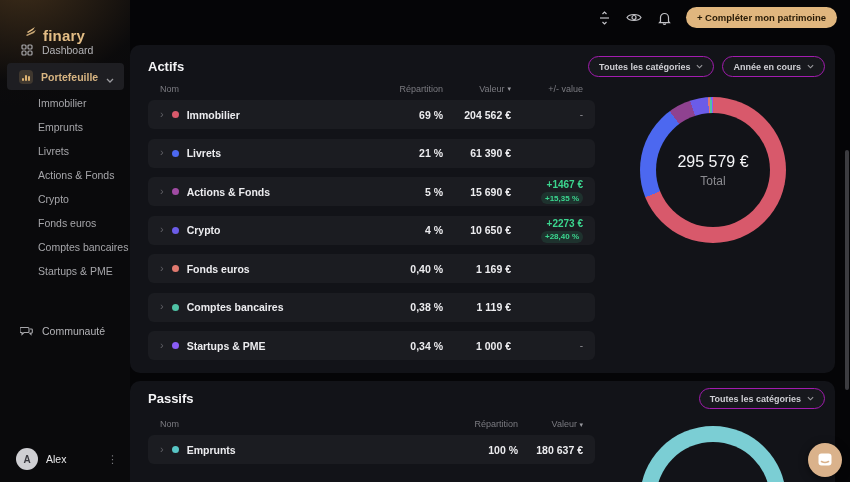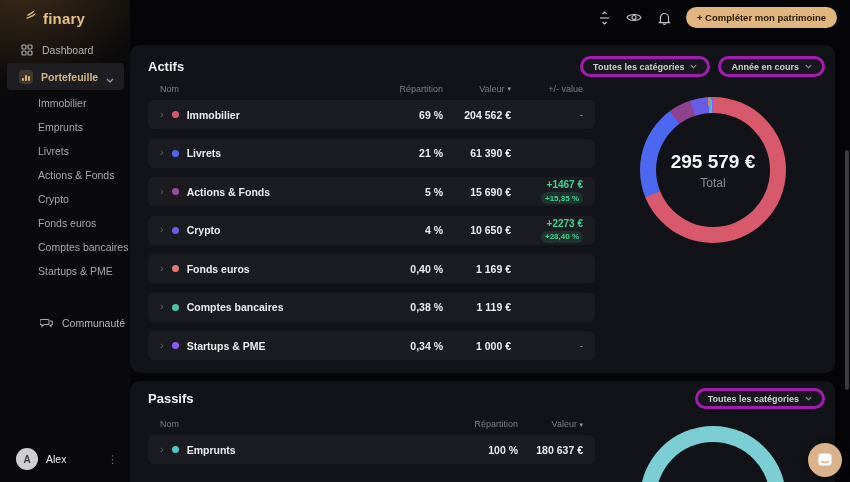--- a/index.html
+++ b/index.html
@@ -3,21 +3,21 @@
 <meta charset="utf-8">
 <style>
   * { margin:0; padding:0; box-sizing:border-box; }
   html,body { width:850px; height:482px; overflow:hidden; background:#050507;
               font-family:"Liberation Sans", sans-serif; }
   .app { position:relative; width:850px; height:482px; background:#050507; }
 
   
   .sidebar { position:absolute; left:0; top:0; width:130px; height:482px;
     background:radial-gradient(220px 170px at 18% -4%, rgba(146,102,48,.38), rgba(20,14,8,.12) 60%, transparent 75%), #0a0a0c; }
-  .logo { position:absolute; left:24px; top:9px; display:flex; align-items:center; gap:5px;justify-content:center; }
+  .logo { position:absolute; left:24px; top:26px; display:flex; align-items:center; gap:5px;justify-content:center; }
   .logo-text { color:#e3bd85; font-size:15px; font-weight:700; letter-spacing:.2px; }
   .nav-item { position:absolute; left:0; width:130px; height:22px; display:flex; align-items:center; gap:9px;
     padding-left:20px; color:#b4b4b8; font-size:10.5px; cursor:pointer; }
   .nav-item .ico { width:13px; height:13px; display:flex; align-items:center; justify-content:center; }
   .nav-active { position:absolute; left:7px; top:63px; width:117px; height:27px; background:#1e1e22;
     border-radius:4px; display:flex; align-items:center; gap:8px; padding-left:12px;
     color:#d8b582; font-size:10.5px; font-weight:600; cursor:pointer; }
   .pf-ico { width:14px; height:14px; border-radius:4px; background:rgba(221,178,113,.18);
     display:flex; align-items:flex-end; justify-content:center; gap:1px; padding:3px 3px; }
   .pf-ico i { display:block; width:2px; background:#ddb271; border-radius:1px; }
@@ -37,21 +37,21 @@
   .cta-btn { height:21px; padding:0 11px; background:#e0b67e; border:none; border-radius:11px;
     color:#271a06; font-size:9.5px; font-weight:700; font-family:"Liberation Sans",sans-serif;
     display:flex; align-items:center; cursor:pointer; white-space:nowrap; }
 
   
   .card { position:absolute; left:130px; width:705px; background:#121318; border-radius:10px; }
   .card-actifs { top:45px; height:328px; }
   .card-passifs { top:381px; height:160px; }
   .card-title { position:absolute; left:18px; font-size:13px; font-weight:700; color:#f3f3f5; }
   .filters { position:absolute; right:10px; display:flex; gap:8px; }
-  .pill { height:21px; padding:0 10px; background:#17181d; border:3px solid #a21caf; border-radius:11px;
+  .pill { height:21px; padding:0 10px; background:#17181d; border:1px solid #a21caf; border-radius:11px;
     display:flex; align-items:center; gap:6px; color:#cfcfd4; font-size:9px; font-weight:600; cursor:pointer; }
 
   
   .tbl { position:absolute; left:18px; width:447px; }
   .thead { display:flex; align-items:center; height:14px; color:#7b7b81; font-size:9px; padding:0 12px; }
   .th-name { flex:1; }
   .th-rep { width:85px; text-align:right; }
   .th-val { width:68px; text-align:right; display:flex; justify-content:flex-end; align-items:center; gap:3px; }
   .th-delta { width:72px; text-align:right; }
   .sort-caret { font-size:7px; color:#9a9aa0; }
@@ -73,21 +73,21 @@
   .badge:empty { display:none; }
   .p-rep { width:80px; text-align:right; color:#ececef; font-size:10.5px; font-weight:600; }
   .p-val { width:65px; text-align:right; color:#ececef; font-size:10.5px; font-weight:600; }
 
   
   .donut { position:absolute; border-radius:50%; }
   .donut-actifs { left:510px; top:52px; width:146px; height:146px; }
   .donut-passifs { left:510px; top:45px; width:146px; height:146px; }
   .donut-hole { position:absolute; left:16px; top:16px; width:114px; height:114px; border-radius:50%;
     background:#121318; display:flex; flex-direction:column; align-items:center; justify-content:center; gap:3px; }
-  .total-value { color:#f5f5f7; font-size:19px; font-weight:700; }
+  .total-value { color:#f5f5f7; font-size:16px; font-weight:400; }
   .total-label { color:#8b8b90; font-size:12px; }
 
   
   .scroll-thumb { position:absolute; right:1px; top:150px; width:4px; height:240px;
     background:#3c3c40; border-radius:2px; cursor:pointer; }
   .chat-fab { position:absolute; left:808px; top:443px; width:34px; height:34px; border-radius:50%;
     background:#dab28b; display:flex; align-items:center; justify-content:center; cursor:pointer;
     box-shadow:0 2px 8px rgba(0,0,0,.5); }
 </style>
 </head>
@@ -151,21 +151,21 @@
         <span>Fonds euros</span>
       </div>
     <div class="sub-item" style="top:238px;">
         <span>Comptes bancaires</span>
       </div>
     <div class="sub-item" style="top:262px;">
         <span>Startups &amp; PME</span>
       </div>
 
 
-    <div class="nav-item" style="top:312px;margin-left:20px;">
+    <div class="nav-item" style="top:320px;">
       <span class="ico">
         <svg width="13" height="12" viewBox="0 0 13 12" fill="none" stroke="#a7a7ab" stroke-width="1.1">
             <path d="M1 2.5 h7 a1 1 0 0 1 1 1 v3 a1 1 0 0 1 -1 1 h-4 l-2 2 v-2 h-1 a1 1 0 0 1 -1 -1 v-3 a1 1 0 0 1 1 -1 z"></path>
             <path d="M10 4 h1.5 a0.8 0.8 0 0 1 .8 .8 v2.4 a0.8 0.8 0 0 1 -.8 .8 h-.5 v1.5 l-1.5-1.5"></path>
           </svg>
       </span>
       <span>Communauté</span>
     </div>
 
     <div class="user-row">

